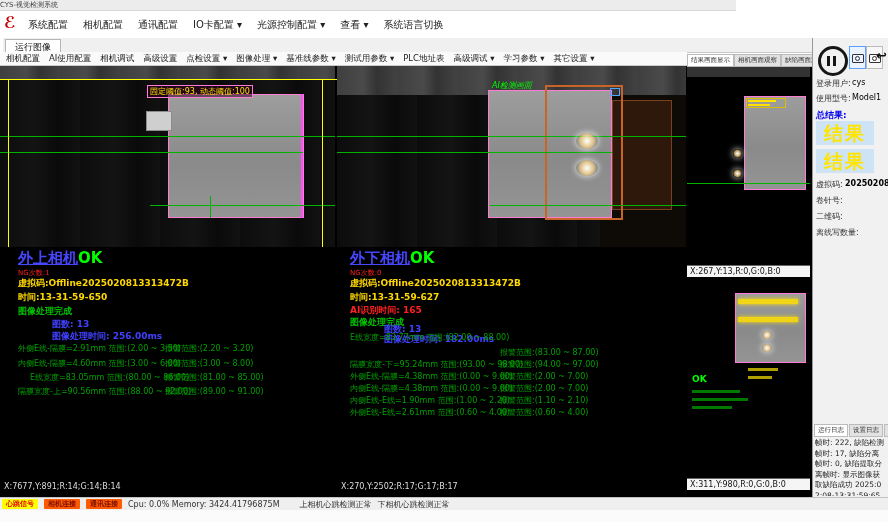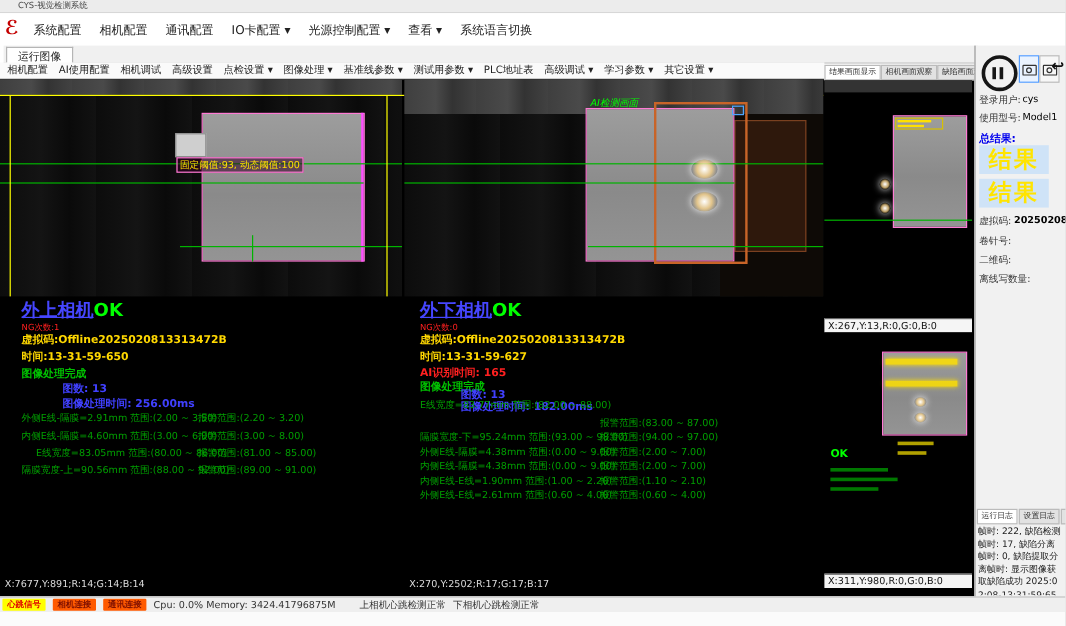--- a/index.html
+++ b/index.html
@@ -1,20 +1,20 @@
 <!DOCTYPE html>
 <html><head>
 <meta charset="utf-8">
 <style>
   html,body{margin:0;padding:0;background:#fff;font-family:"DejaVu Sans","Liberation Sans",sans-serif;}
   .window{position:relative;width:888px;height:522px;background:#fff;overflow:hidden;}
   .abs{position:absolute;}
   .nowrap{white-space:nowrap;}
   
-  .titlebar{left:0;top:0;width:888px;height:11px;background:#ececec;border-bottom:1px solid #d7d7d7;font-size:7px;color:#444;line-height:11px;padding-left:15px;box-sizing:border-box;}
+  .titlebar{left:0;top:0;width:736px;height:11px;background:#ececec;border-bottom:1px solid #d7d7d7;font-size:7px;color:#444;line-height:11px;padding-left:0;box-sizing:border-box;}
   .menubar{left:0;top:11px;width:888px;height:27px;background:#ffffff;display:flex;align-items:center;gap:15px;padding-left:28px;box-sizing:border-box;}
   .logo{position:absolute;left:4px;top:2px;color:#c40000;font-size:16px;font-style:italic;font-weight:bold;}
   .mi{font-size:10px;color:#222;white-space:nowrap;cursor:default;}
   .tabrow{left:3px;top:38px;width:812px;height:14px;background:#f0f0f0;border-bottom:1px solid #c9c9c9;}
   .tab{position:absolute;left:2px;top:1px;background:#fff;border:1px solid #b5b5b5;border-bottom:none;font-size:9px;color:#222;padding:1px 9px;white-space:nowrap;}
   .toolbar{left:0;top:52px;width:687px;height:14px;background:#fafafa;display:flex;align-items:center;gap:9px;padding-left:6px;box-sizing:border-box;border-bottom:1px solid #ccc;}
   .ti{font-size:8.5px;color:#222;white-space:nowrap;}
   
   .main-bg{left:0;top:66px;width:812px;height:431px;background:#000;}
   .cam-band{background:repeating-linear-gradient(90deg,#3f3f3f 0px,#4a4a4a 26px,#333 40px,#424242 60px);}
@@ -102,21 +102,21 @@
   <div class="abs yline" style="left:0;top:79px;width:686px;height:1px;"></div>
   <div class="abs gray-cell" style="left:168px;top:94px;width:136px;height:124px;"></div>
   <div class="abs" style="left:301px;top:94px;width:2px;height:124px;background:#ff4dff;"></div>
   <div class="abs" style="left:146px;top:111px;width:26px;height:20px;background:#cfcfcf;border:1px solid #8d8d8d;box-sizing:border-box;"></div>
   <div class="abs gline" style="left:0;top:136px;width:335px;height:1px;"></div>
   <div class="abs gline" style="left:0;top:152px;width:303px;height:1px;"></div>
   <div class="abs gline" style="left:150px;top:205px;width:185px;height:1px;"></div>
   <div class="abs gline" style="left:210px;top:196px;width:1px;height:22px;"></div>
   <div class="abs yline" style="left:8px;top:80px;width:1px;height:167px;"></div>
   <div class="abs yline" style="left:322px;top:80px;width:1px;height:167px;"></div>
-  <div class="abs ovl-label" style="left:147px;top:85px;margin-top:46px;">固定阈值:93, 动态阈值:100</div>
+  <div class="abs ovl-label" style="left:147px;top:85px;">固定阈值:93, 动态阈值:100</div>
 
   <span class="abs nowrap" style="left:18px;top:248px;">
     <span class="ptitle">外上相机</span><span class="pok">OK</span>
   </span>
   <span class="abs nowrap tred" style="left:18px;top:268px;">NG次数:1</span>
   <span class="abs nowrap tyel" style="left:18px;top:277px;">虚拟码:Offline2025020813313472B</span>
   <span class="abs nowrap tyel" style="left:18px;top:291px;">时间:13-31-59-650</span>
   <span class="abs nowrap tgreen" style="left:18px;top:305px;">图像处理完成</span>
   <span class="abs nowrap tblue" style="left:18px;top:318px;">图数: 13</span>
   <span class="abs nowrap tblue" style="left:18px;top:330px;">图像处理时间: 256.00ms</span>

